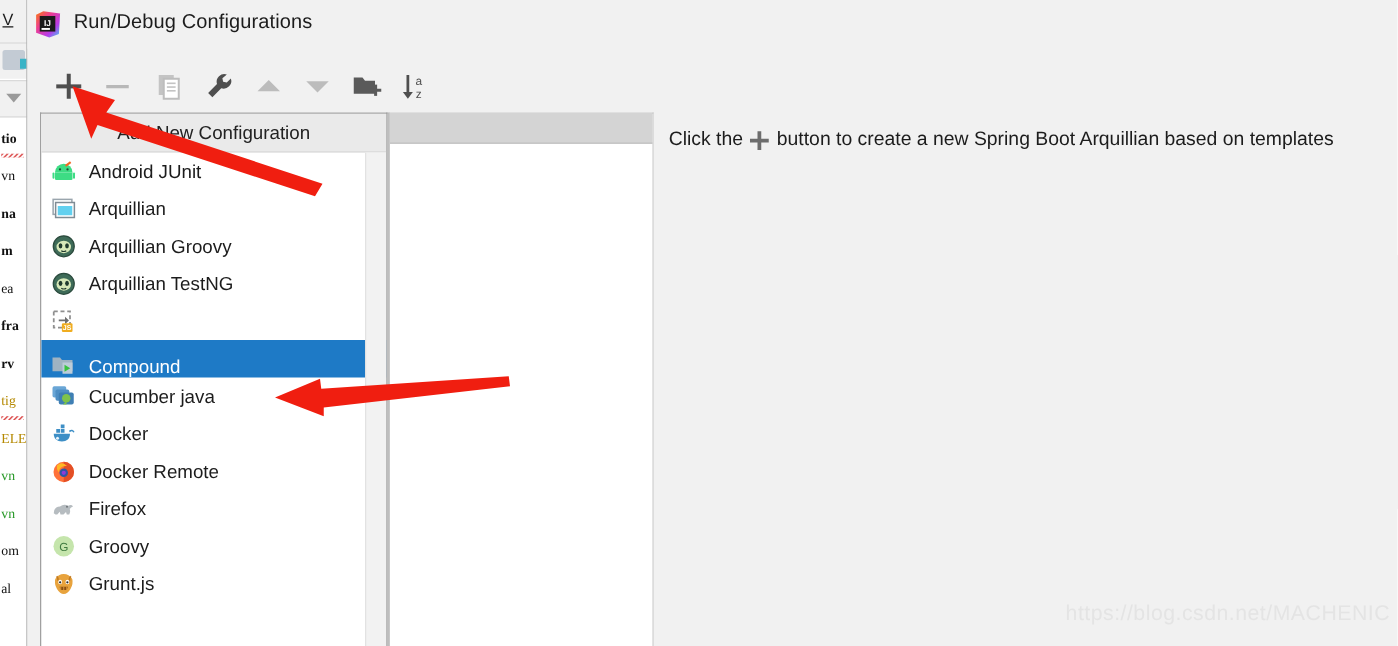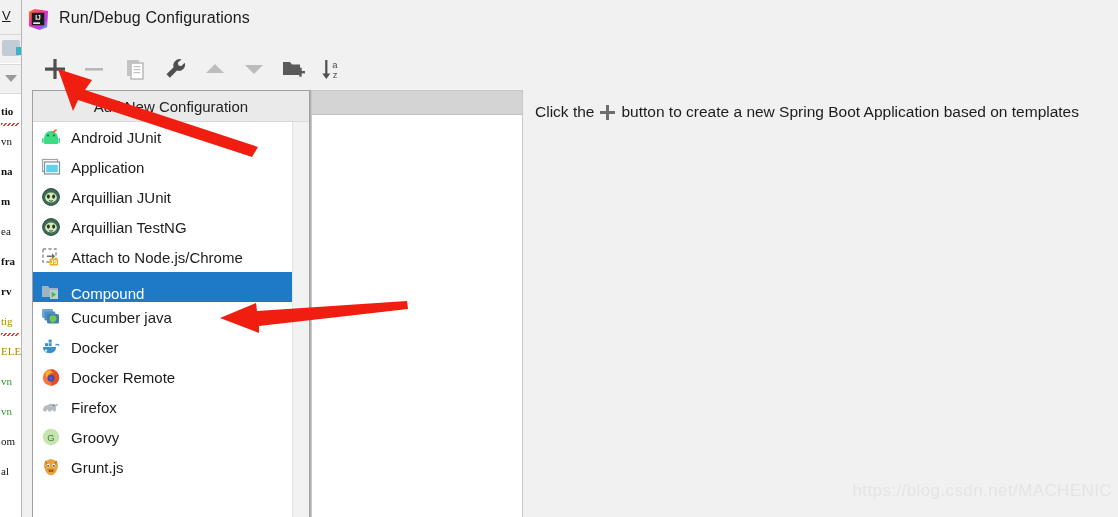--- a/index.html
+++ b/index.html
@@ -413,21 +413,21 @@
     </div>
 
     <div class="list-panel">
       <div class="list-panel-header"></div>
     </div>
 
     <div class="info-panel">
       <div class="info-text">
         <span>Click the</span>
         <span class="inline-plus"></span>
-        <span>button to create a new Spring Boot Application based on templates</span>
+        <span>button to create a new Spring Boot Arquillian based on templates</span>
       </div>
     </div>
 
     <div class="popup">
       <div class="popup-header">Add New Configuration</div>
       <div class="popup-list" id="popup-list">
           <div class="menu-item">
             <svg class="mi-icon" viewBox="0 0 20 20">
               <path d="M3 11h14v5a1 1 0 0 1-1 1H4a1 1 0 0 1-1-1z" fill="#3ddc84"></path>
               <path d="M3 11a7 7 0 0 1 14 0z" fill="#3ddc84"></path>
@@ -438,50 +438,49 @@
               <rect x="17.4" y="11" width="1.6" height="5" rx="0.8" fill="#3ddc84"></rect>
             </svg>
             <span class="mi-label">Android JUnit</span>
           </div>
           <div class="menu-item">
             <svg class="mi-icon" viewBox="0 0 20 20">
               <rect x="1.5" y="2.5" width="15" height="12" fill="#ffffff" stroke="#9aa5ad" stroke-width="1.2"></rect>
               <rect x="3.5" y="5" width="15" height="12" fill="#ffffff" stroke="#7f8c95" stroke-width="1.2"></rect>
               <rect x="5.2" y="7.8" width="11.6" height="7.4" fill="#62d0ef"></rect>
             </svg>
-            <span class="mi-label">Application</span>
+            <span class="mi-label">Arquillian</span>
           </div>
           <div class="menu-item">
             <svg class="mi-icon" viewBox="0 0 20 20">
               <circle cx="10" cy="10" r="8.4" fill="#3e6b58" stroke="#2c4b3e" stroke-width="1"></circle>
               <ellipse cx="10" cy="10.5" rx="5.8" ry="5" fill="#d6e8b8"></ellipse>
               <ellipse cx="7.4" cy="9.6" rx="1.5" ry="2.1" fill="#1f3a2d"></ellipse>
               <ellipse cx="12.6" cy="9.6" rx="1.5" ry="2.1" fill="#1f3a2d"></ellipse>
               <path d="M8 13.6q2 1.2 4 0" stroke="#1f3a2d" stroke-width="0.9" fill="none"></path>
             </svg>
-            <span class="mi-label">Arquillian JUnit</span>
+            <span class="mi-label">Arquillian Groovy</span>
           </div>
           <div class="menu-item">
             <svg class="mi-icon" viewBox="0 0 20 20">
               <circle cx="10" cy="10" r="8.4" fill="#3e6b58" stroke="#2c4b3e" stroke-width="1"></circle>
               <ellipse cx="10" cy="10.5" rx="5.8" ry="5" fill="#d6e8b8"></ellipse>
               <ellipse cx="7.4" cy="9.6" rx="1.5" ry="2.1" fill="#1f3a2d"></ellipse>
               <ellipse cx="12.6" cy="9.6" rx="1.5" ry="2.1" fill="#1f3a2d"></ellipse>
               <path d="M8 13.6q2 1.2 4 0" stroke="#1f3a2d" stroke-width="0.9" fill="none"></path>
             </svg>
             <span class="mi-label">Arquillian TestNG</span>
           </div>
           <div class="menu-item">
             <svg class="mi-icon" viewBox="0 0 20 20">
               <rect x="2" y="2" width="13" height="13" fill="none" stroke="#8f8f8f" stroke-width="1.4" stroke-dasharray="3.2 2.2"></rect>
               <path d="M6 8.6h5V6.3l3.2 3-3.2 3V10H6z" fill="#6f6f6f"></path>
               <rect x="8.5" y="11.5" width="8.5" height="7" rx="1" fill="#f0ad20"></rect>
               <text x="12.7" y="17.2" font-family="Liberation Sans, sans-serif" font-size="5.6" font-weight="bold" fill="#ffffff" text-anchor="middle">JS</text>
             </svg>
-            <span class="mi-label">Attach to Node.js/Chrome</span>
           </div>
           <div class="menu-item selected">
             <svg class="mi-icon" viewBox="0 0 20 20">
               <path d="M1 4h6l1.6 2H17v9H1z" fill="#9fb3c2"></path>
               <path d="M9 8h8v9H9z" fill="#bcccd8"></path>
               <polygon points="10.6,9.8 10.6,15.4 15.2,12.6" fill="#38c240"></polygon>
             </svg>
             <span class="mi-label">Compound</span>
           </div>
           <div class="menu-item">

